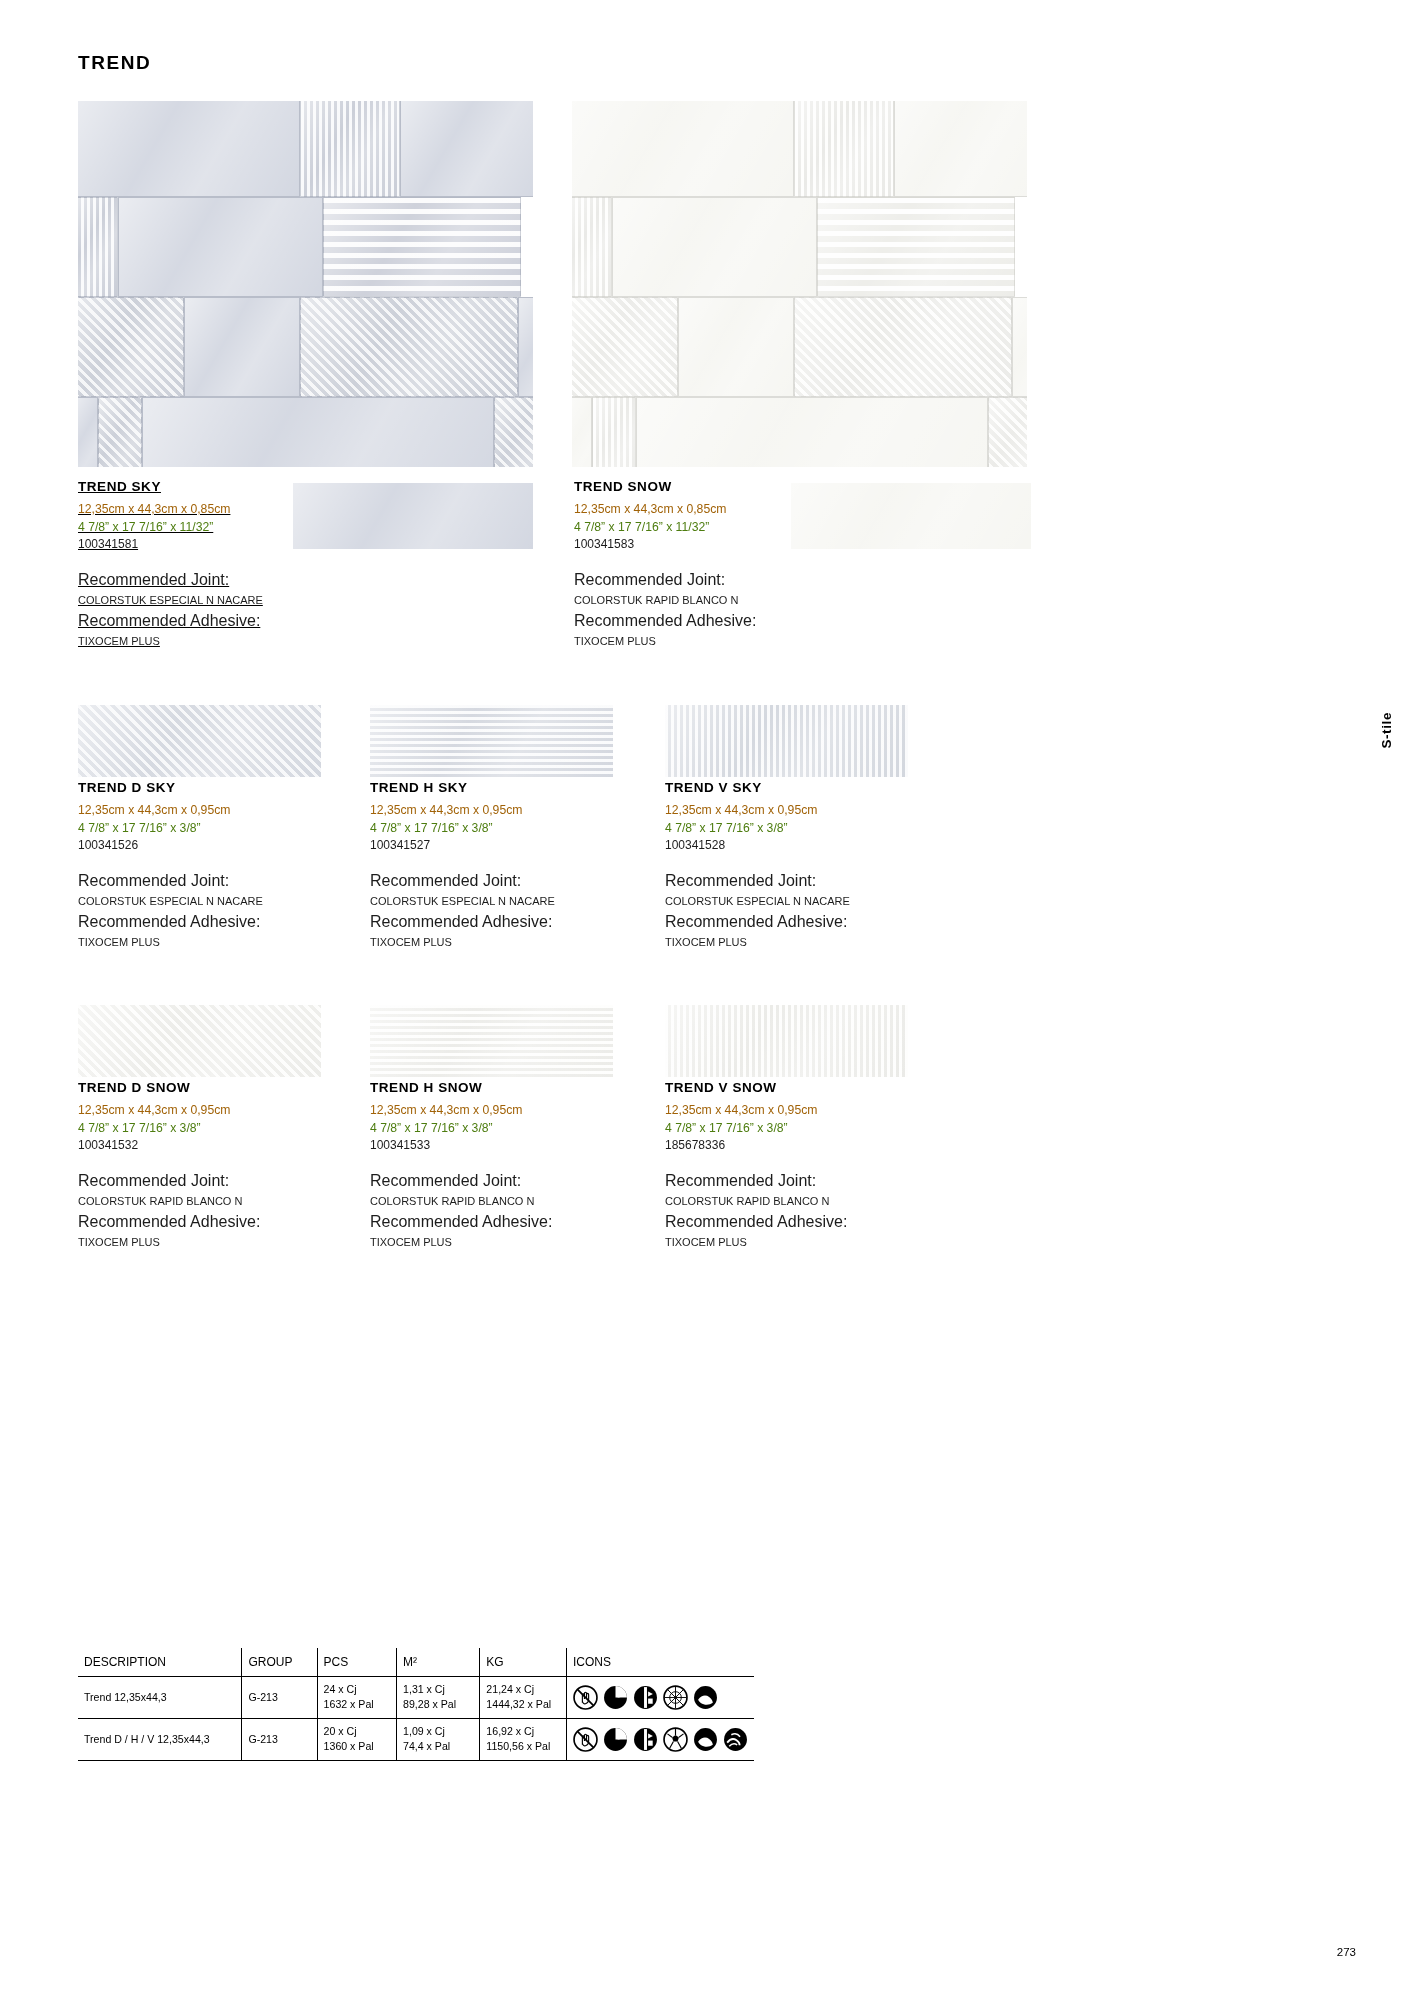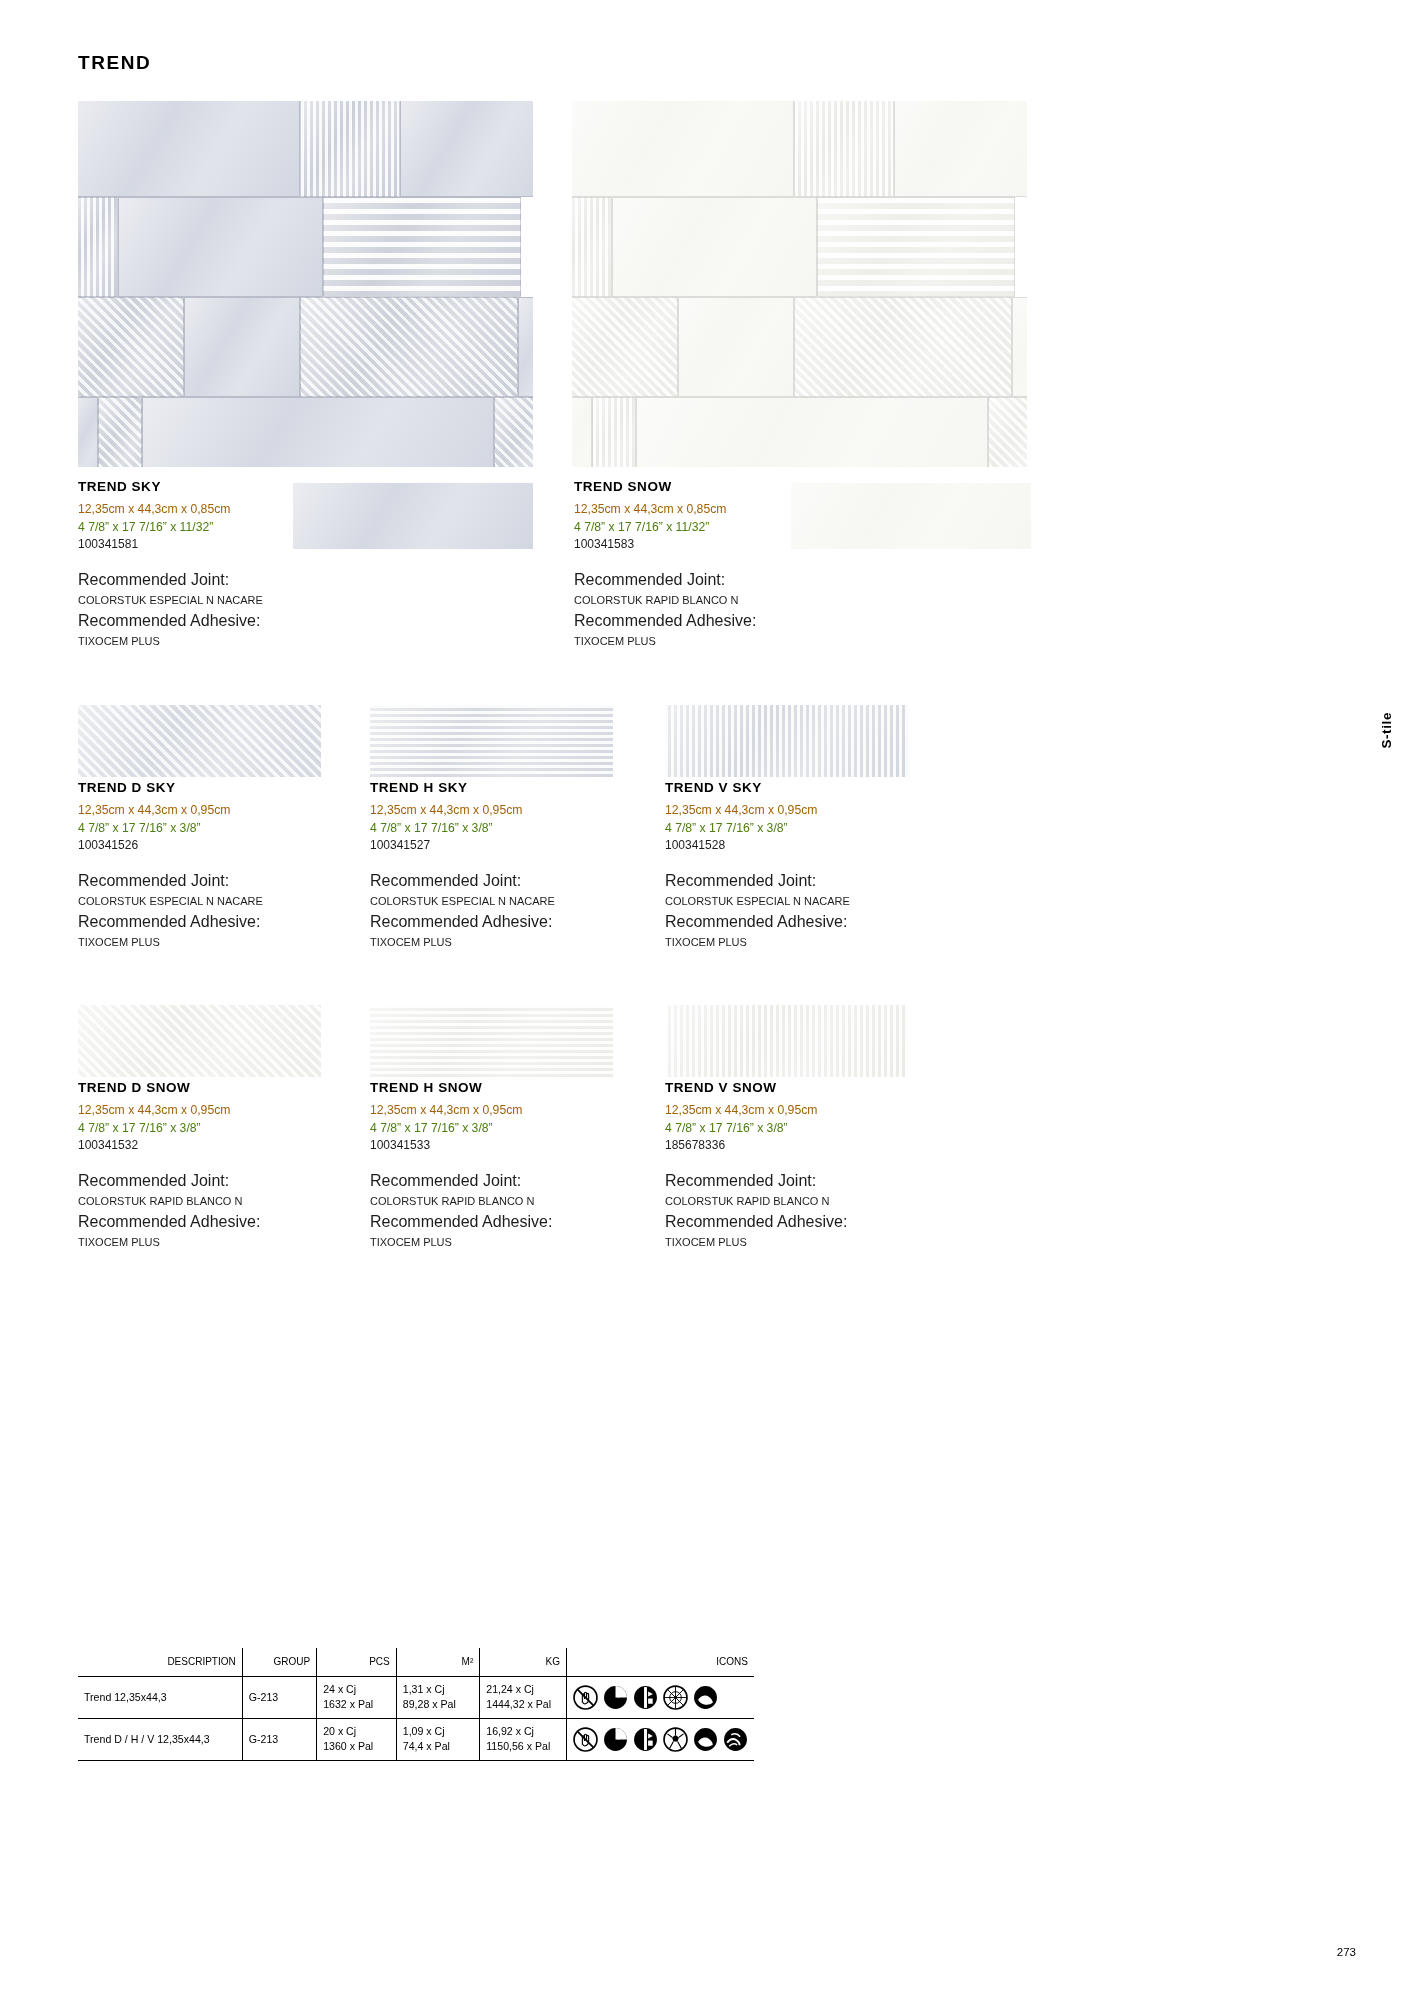--- a/index.html
+++ b/index.html
@@ -152,22 +152,21 @@
     text-align:left;
     vertical-align:middle;
     padding:5px 6px;
     color:#000;
     white-space:nowrap;
   }
   .spec-table thead th {
     border-bottom:1.2px solid #000;
     border-right:1px solid #000;
     height:28px;
-    font-size:10px;
-    text-align:right;
+    font-size:12px;
   }
   .spec-table thead th:last-child { border-right:none; }
   .spec-table tbody td {
     border-right:1px solid #000;
     border-bottom:1px solid #000;
     height:42px;
     line-height:1.38;
   }
   .spec-table tbody tr:last-child td { border-bottom:1.2px solid #000; }
   .spec-table tbody td:last-child { border-right:none; }
@@ -309,21 +308,21 @@
 <div class="tile-preview f-diag" style="left:78px;  top:1005px; --base:#f7f7f3">
     <div class="gloss"></div>
   </div>
 <div class="tile-preview f-horz" style="left:370px; top:1005px; --base:#f8f8f4">
     <div class="gloss"></div>
   </div>
 <div class="tile-preview f-vert" style="left:665px; top:1005px; --base:#f7f7f3">
     <div class="gloss"></div>
   </div>
 
-<div class="product" style="left:78px; top:479px;">
+<div class="product" style="left:78px; top:479px;text-decoration:underline;">
   <div class="p-name">TREND SKY</div>
   <div class="p-metric">12,35cm x 44,3cm x 0,85cm</div>
   <div class="p-imperial">4 7/8” x 17 7/16” x 11/32”</div>
   <div class="p-code">100341581</div>
   <div class="p-rec">
     <div class="p-rec-label">Recommended Joint:</div>
     <div class="p-rec-value">COLORSTUK ESPECIAL N NACARE</div>
     <div class="p-rec-label">Recommended Adhesive:</div>
     <div class="p-rec-value">TIXOCEM PLUS</div>
   </div>

